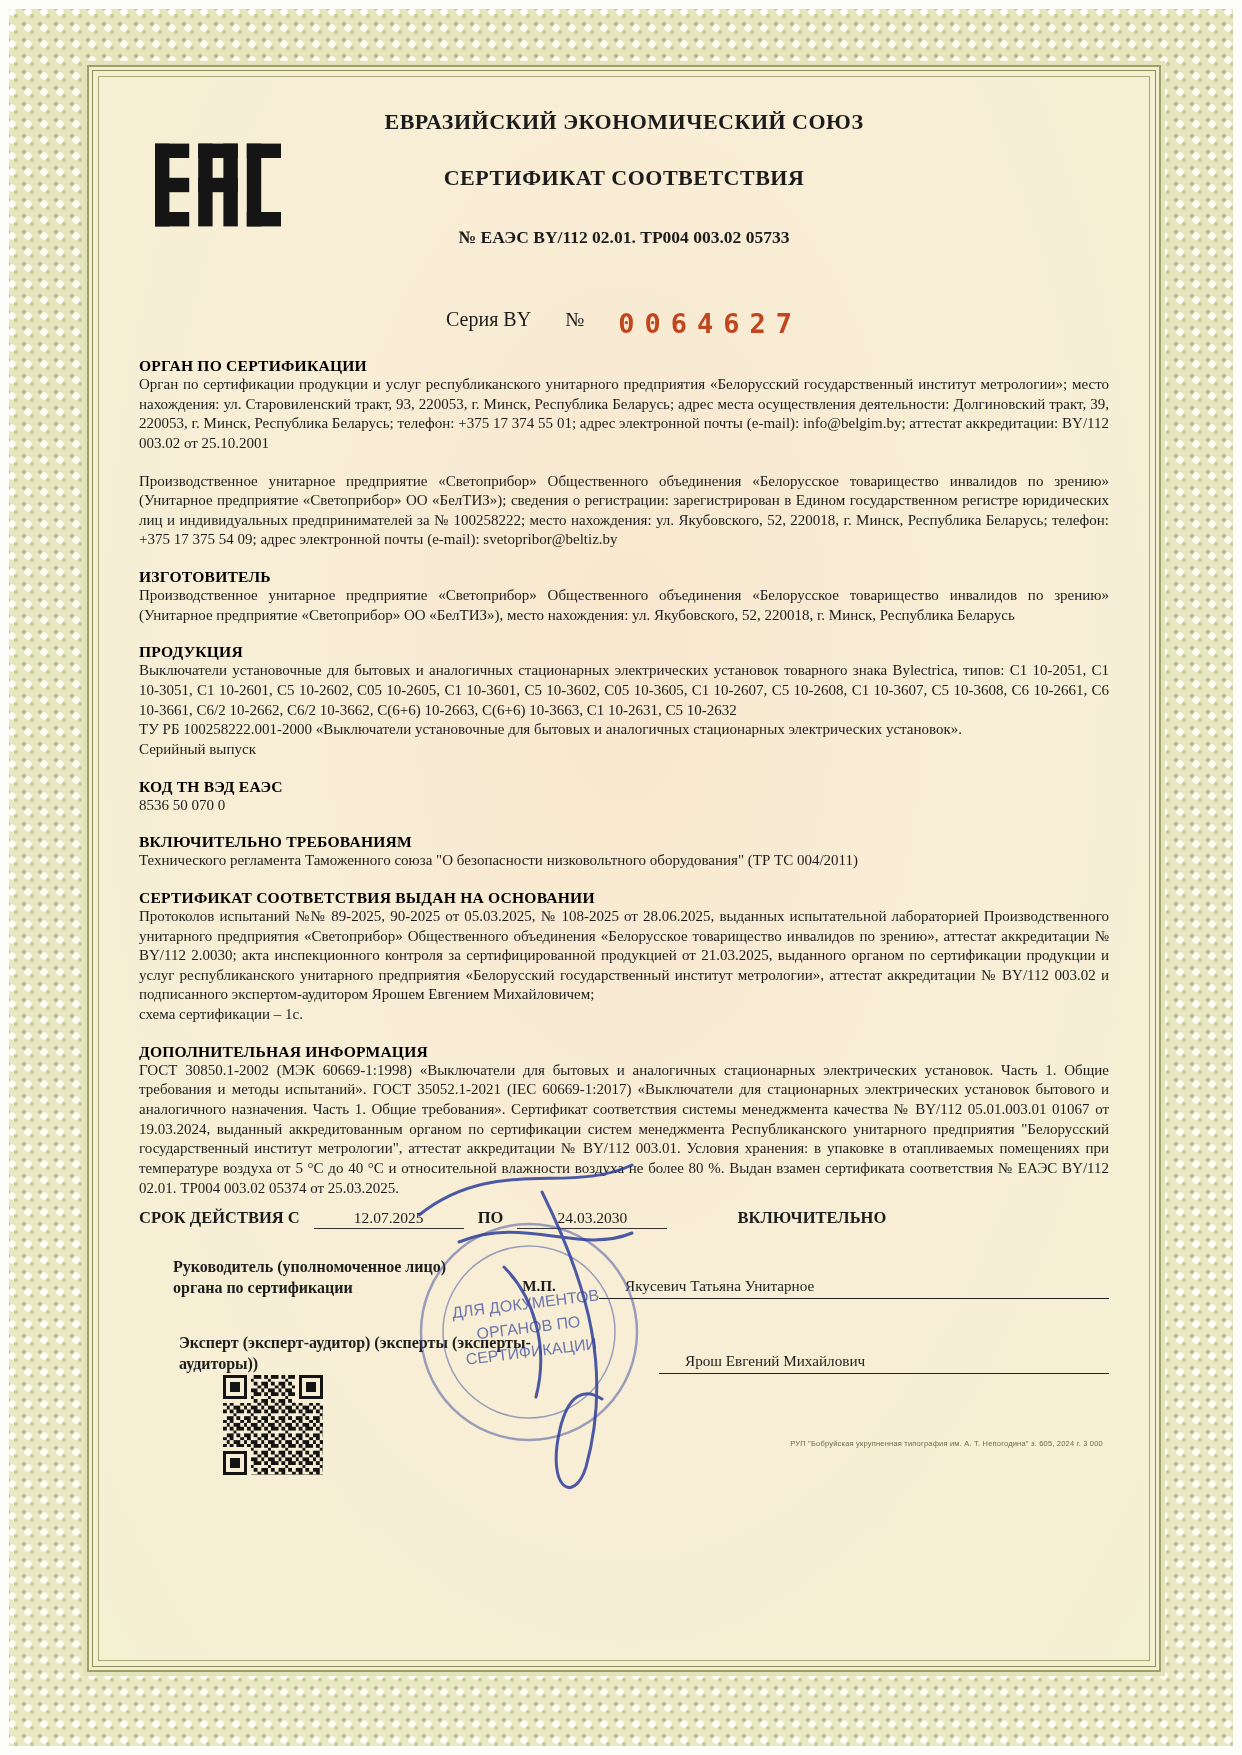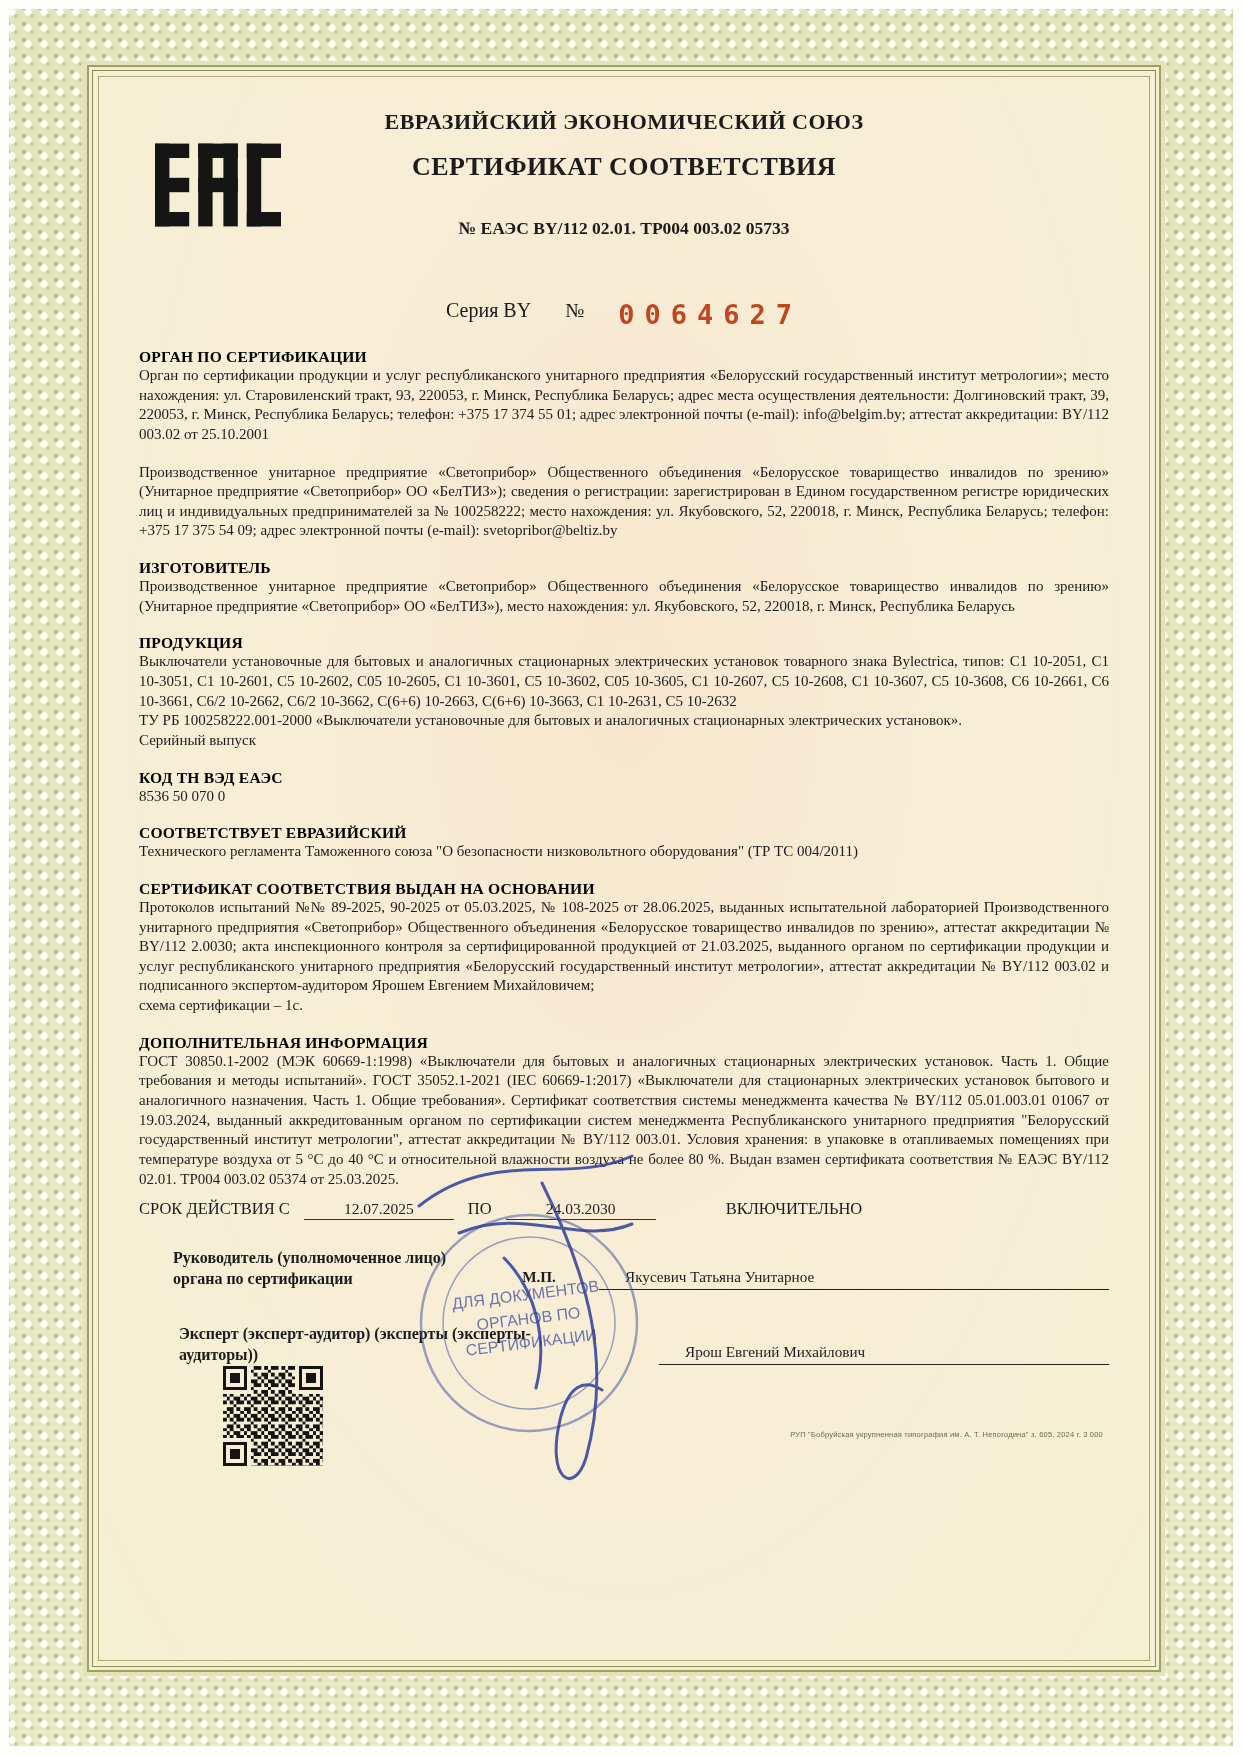--- a/index.html
+++ b/index.html
@@ -26,37 +26,37 @@
     padding-left: 40px;
   }
   .inner-line { position:absolute; inset:5px; border:1px solid #aaaa72; pointer-events:none; }
 
   .content { position:absolute; inset:0; padding:24px 46px 0 46px; }
 
   
   .masthead { position:relative; text-align:center; }
   .eac-logo { position:absolute; left:16px; top:42px; width:126px; height:96px; }
   .t-union { font-size:22px; font-weight:bold; letter-spacing:.5px; padding-top:14px; }
-  .t-doc   { font-size:26px; font-weight:bold; letter-spacing:.5px; margin-top:17px; }
+  .t-doc   { font-size:22px; font-weight:bold; letter-spacing:.5px; margin-top:30px; }
   .t-no    { font-size:17.5px; font-weight:bold; margin-top:36px; }
   .series-row { margin-top:60px; margin-bottom:16px; display:flex; justify-content:center; align-items:flex-start; gap:34px; }
   .series-label, .series-nosign { font-size:20px; }
   .blank-number {
     font-family:"DejaVu Sans Mono", monospace; font-size:27px; color:#c0461d;
     letter-spacing:10px; font-weight:bold;
   }
 
   
   .sec { margin-top:18px; }
   .sec-title { font-size:15.6px; font-weight:bold; letter-spacing:.2px; color:#000; margin-top:4px; }
   .sec p { font-size:15px; line-height:1.31; text-align:justify; }
 
   
   .validity { margin-top:10px; font-size:16.5px; display:flex; align-items:baseline; gap:14px; }
-  .validity b { font-weight:normal; }
+  .validity b { font-weight:bold; }
   .date-line { display:inline-block; min-width:150px; text-align:center; border-bottom:1.2px solid #333; padding:0 6px 1px; font-size:15.5px; }
   .incl { margin-left:56px; }
 
   
   .sig-area { position:relative; margin-top:28px; height:250px; }
   .sig-row { display:flex; align-items:flex-end; }
   .sig-row.first { margin-top:2px; }
   .sig-row.second { margin-top:34px; }
   .role { width:340px; font-weight:bold; font-size:16px; line-height:1.3; padding-left:34px; }
   .role.expert { width:400px; padding-left:40px; }
@@ -129,21 +129,21 @@
         <p>ТУ РБ 100258222.001-2000 «Выключатели установочные для бытовых и аналогичных стационарных электрических установок».</p>
         <p>Серийный выпуск</p>
       </div>
 
       <div class="sec">
         <div class="sec-title">КОД ТН ВЭД ЕАЭС</div>
         <p>8536 50 070 0</p>
       </div>
 
       <div class="sec">
-        <div class="sec-title">СООТВЕТСТВУЕТ ЕВРАЗИЙСКИЙ</div>
+        <div class="sec-title">ВКЛЮЧИТЕЛЬНО ТРЕБОВАНИЯМ</div>
         <p>Технического регламента Таможенного союза "О безопасности низковольтного оборудования" (ТР ТС 004/2011)</p>
       </div>
 
       <div class="sec">
         <div class="sec-title">СЕРТИФИКАТ СООТВЕТСТВИЯ ВЫДАН НА ОСНОВАНИИ</div>
         <p>Протоколов испытаний №№ 89-2025, 90-2025 от 05.03.2025, № 108-2025 от 28.06.2025, выданных испытательной лабораторией Производственного унитарного предприятия «Светоприбор» Общественного объединения «Белорусское товарищество инвалидов по зрению», аттестат аккредитации № BY/112 2.0030; акта инспекционного контроля за сертифицированной продукцией от 21.03.2025, выданного органом по сертификации продукции и услуг республиканского унитарного предприятия «Белорусский государственный институт метрологии», аттестат аккредитации № BY/112 003.02 и подписанного экспертом-аудитором Ярошем Евгением Михайловичем;</p>
         <p>схема сертификации – 1с.</p>
       </div>
 
       <div class="sec">

